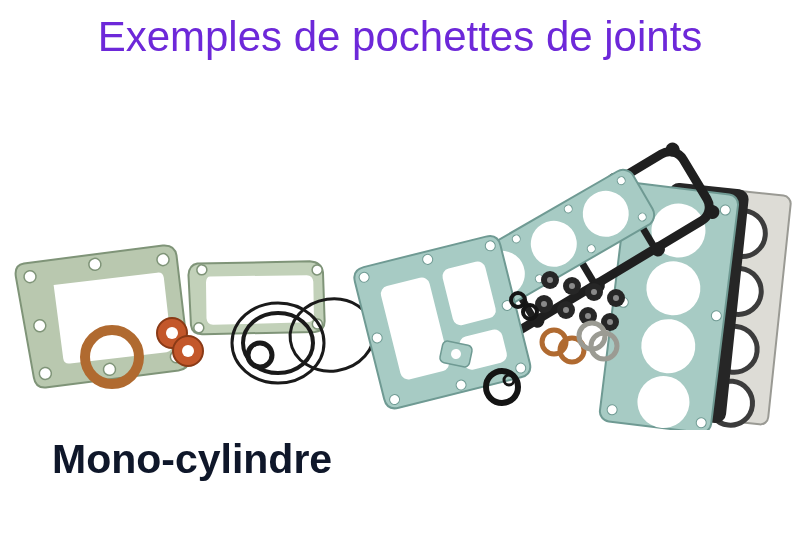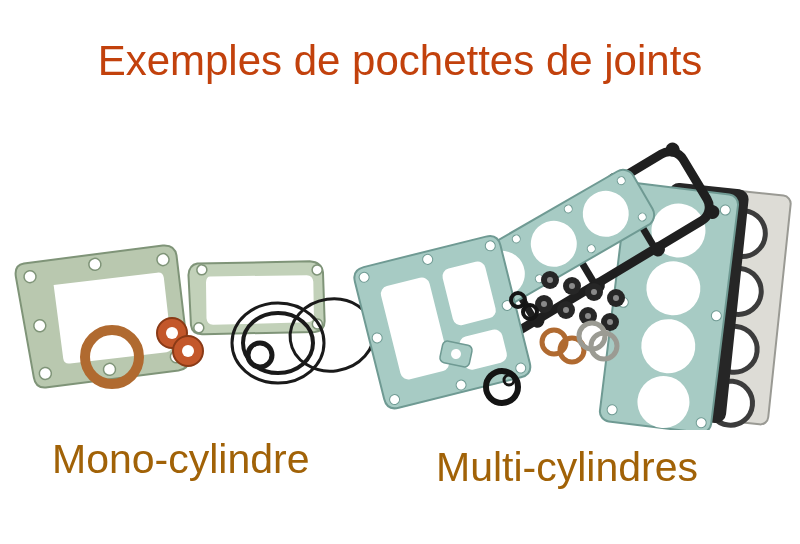--- a/index.html
+++ b/index.html
@@ -18,28 +18,27 @@
   }
   .title {
     position: absolute;
     top: 12px;
     left: 0;
     width: 100%;
     text-align: center;
     font-size: 42px;
     line-height: 49px;
     font-weight: 400;
-    color: #c2410c;
-    margin-top: 24px;
+    color: #6d28d9;
   }
   .caption {
     position: absolute;
     font-size: 41px;
-    font-weight: 400;
-    color: #a16207;
+    font-weight: 700;
+    color: #0f172a;
     white-space: nowrap;
   }
   #caption-mono  { left: 52px;  top: 436px; }
   #caption-multi { left: 436px; top: 444px; }
   svg.figure { position: absolute; }
 </style>
 </head>
 <body>
 
 <div id="stage">
@@ -227,15 +226,14 @@
       <circle cx="0" cy="0" r="5" fill="#ffffff"></circle>
     </g>
 
     <g fill="none" stroke="#141414">
       <circle cx="162" cy="257" r="16" stroke-width="6"></circle>
       <circle cx="169" cy="250" r="5" stroke-width="3"></circle>
     </g>
   </svg>
 
   <div class="caption" id="caption-mono">Mono-cylindre</div>
-  <div class="caption" id="caption-multi">Multi-cylindres</div>
 
 </div>
 
 </body></html>

